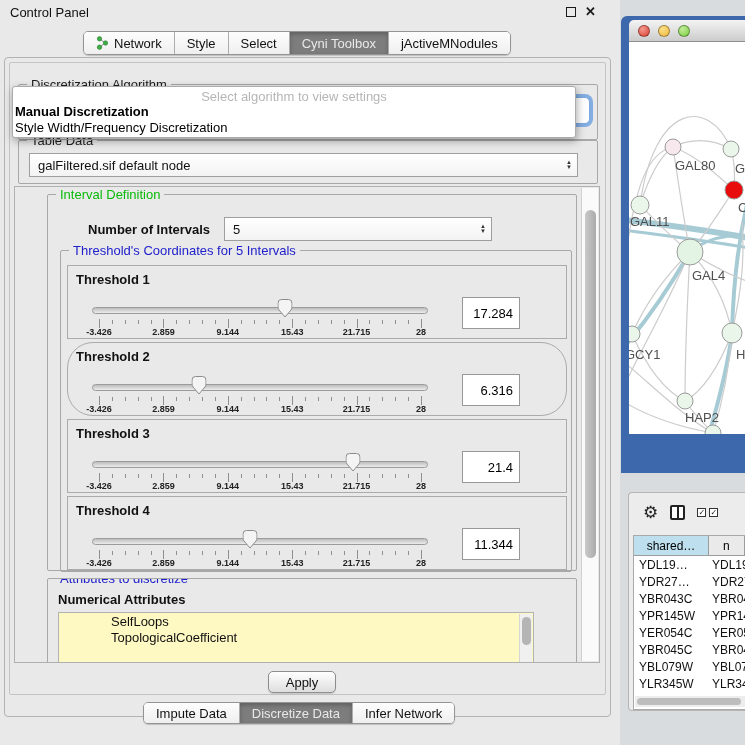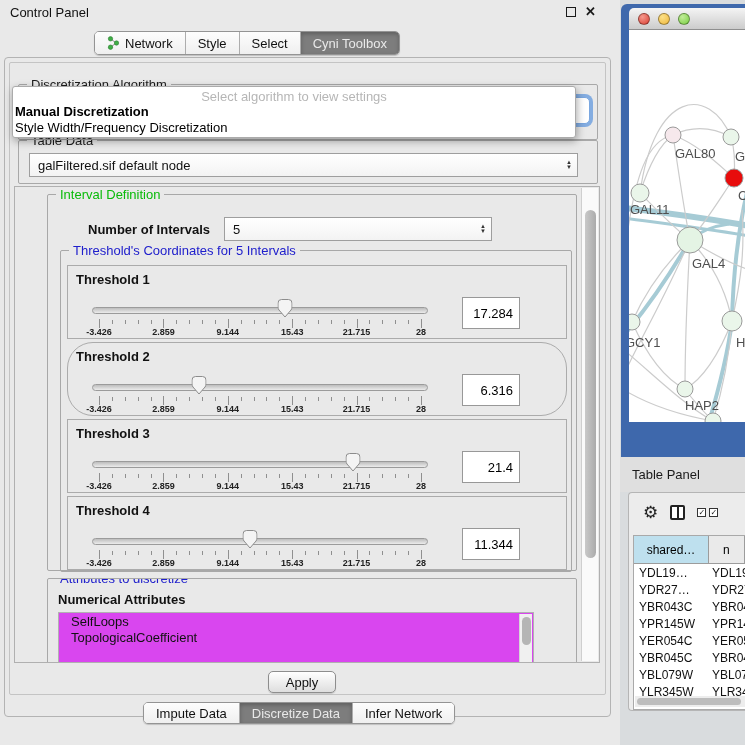--- a/index.html
+++ b/index.html
@@ -55,53 +55,53 @@
   .rail { position:absolute; left:31px; top:30px; width:322px; height:30px; }
   .sthumb { position:absolute; top:3px; width:15px; height:19px; transform:translateX(-50%); }
   .ticks { position:absolute; left:31px; top:53px; width:322px; height:9px; }
   .ticks .tick { position:absolute; top:1px; width:1px; height:4px; background:#8f8f8f; }
   .ticks .tick.major { top:0; height:9px; }
   .tlabels { position:absolute; left:31px; top:61px; width:322px; height:10px; }
   .tlabels span { position:absolute; transform:translateX(-50%); font-size:9px; font-weight:bold; color:#222; white-space:nowrap; }
   .valbox { position:absolute; left:394px; top:31px; width:58px; height:32px; background:#fff; border:1px solid #989898;
             font-size:13px; color:#000; display:flex; align-items:center; justify-content:flex-end; padding-right:6px; }
 
-  .attr-list { background:#d946ef; border:1px solid #b2b2b2; font-size:13px; color:#111; position:absolute; overflow:hidden; }
+  .attr-list { background:#fef9c3; border:1px solid #b2b2b2; font-size:13px; color:#111; position:absolute; overflow:hidden;padding-left:40px; }
   .attr-list .row { padding:1px 0 1px 12px; height:16px; }
   .list-vscroll { position:absolute; right:1px; top:1px; bottom:1px; width:13px; background:#f0f0f0; border-left:1px solid #d5d5d5; }
   .list-vscroll .thumb { position:absolute; left:2px; top:3px; width:9px; height:28px; border-radius:5px; background:#b5b5b5; }
 
   .apply-btn { left:268px; top:671px; width:68px; height:22px; background:linear-gradient(#ffffff,#dedede);
                border:1px solid #8d8d8d; border-radius:5px; font-size:13px; color:#111;
                display:flex; align-items:center; justify-content:center; box-shadow:0 1px 1px rgba(0,0,0,.15); }
 
   
   #right-col { left:620px; top:0; width:125px; height:745px; background:#d9dcde; }
-  #net-window { position:absolute; left:1px; top:4px; width:124px; height:457px; background:#3e68ac; border-radius:6px 0 0 0; }
+  #net-window { position:absolute; left:1px; top:16px; width:124px; height:457px; background:#3e68ac; border-radius:6px 0 0 0; }
   #net-titlebar { position:absolute; left:8px; top:4px; right:0; height:22px;
                   background:linear-gradient(#f4f4f4,#cccccc); border-bottom:1px solid #8f8f8f; border-radius:5px 0 0 0;
                   display:flex; align-items:center; gap:8px; padding-left:9px; }
   .tl { width:12px; height:12px; border-radius:50%; border:1px solid rgba(0,0,0,.35); }
   .tl.red { background:radial-gradient(circle at 35% 30%, #f59a8e, #da3e32); }
   .tl.yellow { background:radial-gradient(circle at 35% 30%, #fbe088, #efb73a); }
   .tl.green { background:radial-gradient(circle at 35% 30%, #c2ec9a, #77ce3f); }
   #net-canvas { position:absolute; left:8px; top:26px; width:116px; height:392px; background:#ffffff; overflow:hidden; }
   #net-canvas svg text { font-family:"Liberation Sans",sans-serif; font-size:13px; fill:#4f4f4f; }
 
   #tp-header { position:absolute; left:0; top:457px; width:125px; height:35px; background:#dfdfdf; }
   #tp-header .txt { position:absolute; left:12px; top:10px; font-size:13px; color:#1a1a1a; }
   #tp-box { position:absolute; left:8px; top:492px; width:117px; height:219px; background:#ececec;
             border:1px solid #b5b5b5; border-radius:4px 0 0 4px; border-right:none; overflow:hidden; }
   .tp-toolbar { position:absolute; left:0; top:4px; width:100%; height:30px; display:flex; align-items:center; gap:12px; padding-left:14px; }
   .gear { font-size:17px; color:#222; line-height:17px; }
   .split-icon { width:15px; height:15px; border:2px solid #222; border-radius:2px; background:#fff; position:relative; }
   .split-icon::after { content:""; position:absolute; left:50%; top:0; bottom:0; width:2px; background:#222; transform:translateX(-1px); }
   .cb { width:9px; height:9px; border:1.4px solid #333; background:#fff; font-size:8px; line-height:7px; color:#222; text-align:center; }
   .tp-table { position:absolute; left:4px; top:42px; right:0; bottom:0; background:#fff; border:1px solid #a9a9a9; border-right:none; overflow:hidden; }
-  .tp-hrow { display:flex; height:28px; border-bottom:1px solid #9c9c9c; font-size:12px; }
+  .tp-hrow { display:flex; height:20px; border-bottom:1px solid #9c9c9c; font-size:12px; }
   .tp-hcell { display:flex; align-items:center; justify-content:center; border-right:1px solid #9c9c9c; }
   .tp-hcell.c1 { width:75px; background:#bee0ee; }
   .tp-hcell.c2 { flex:1; background:#eaeaea; justify-content:flex-start; padding-left:14px; }
   .tp-rows { height:138px; overflow:hidden; font-size:12px; color:#111; }
   .tp-row { display:flex; height:17px; align-items:center; }
   .tp-cell1 { width:75px; padding-left:5px; overflow:hidden; white-space:nowrap; }
   .tp-cell2 { flex:1; padding-left:3px; overflow:hidden; white-space:nowrap; }
   .hscroll { position:absolute; left:1px; right:0; bottom:2px; height:11px; background:#ededed; }
   .hscroll .thumb { position:absolute; left:2px; top:2px; right:4px; height:7px; border-radius:4px; background:#bdbdbd; }
 
@@ -112,39 +112,42 @@
 <body>
 
 <div id="control-panel" class="abs">
 
   <div class="abs cp-title">Control Panel</div>
   <div class="abs win-btns">
     <span class="float-box"></span>
     <span class="close-x">✕</span>
   </div>
 
-  <div class="abs segctl" style="left:94px; top:31px;">
+  <div class="abs segctl" style="left:83px; top:31px;">
     <div class="seg">
       <svg width="13" height="14" viewBox="0 0 13 14">
         <line class="net-icon-line" x1="4" y1="3" x2="9" y2="7"></line>
         <line class="net-icon-line" x1="4" y1="11" x2="9" y2="7"></line>
         <circle class="net-icon-dot" cx="3.5" cy="2.8" r="2.2"></circle>
         <circle class="net-icon-dot" cx="3.5" cy="11.2" r="2.2"></circle>
         <circle class="net-icon-dot" cx="9.5" cy="7" r="2.2"></circle>
       </svg>
       <span>Network</span>
     </div>
     <div class="seg">
         <span>Style</span>
       </div>
     <div class="seg">
         <span>Select</span>
       </div>
     <div class="seg selected">
         <span>Cyni Toolbox</span>
+      </div>
+    <div class="seg">
+        <span>jActiveMNodules</span>
       </div>
   </div>
 
   <div class="abs outer-border"></div>
   <div class="abs inner-border"></div>
 
   <div class="abs groupbox" style="left:18px; top:84px; width:580px; height:56px; z-index:1;">
     <span class="group-title t-black">Discretization Algorithm</span>
   </div>
   <div class="abs focus-combo"></div>
@@ -468,23 +471,20 @@
         <text x="63" y="238">GAL4</text>
         <text x="-4" y="317">GCY1</text>
         <text x="56" y="380">HAP2</text>
         <text x="106" y="131">GA</text>
         <text x="109" y="170">C</text>
         <text x="107" y="317">H</text>
       </svg>
     </div>
   </div>
 
-  <div id="tp-header">
-    <span class="txt">Table Panel</span>
-  </div>
   <div id="tp-box">
     <div class="tp-toolbar">
       <span class="gear">⚙</span>
       <span class="split-icon"></span>
       <span style="display:flex; gap:3px;">
         <span class="cb">✓</span>
         <span class="cb">✓</span>
       </span>
     </div>
     <div class="tp-table">

